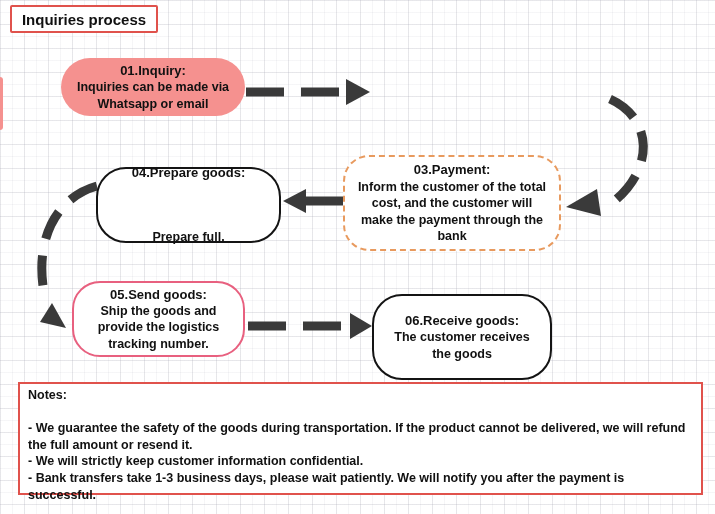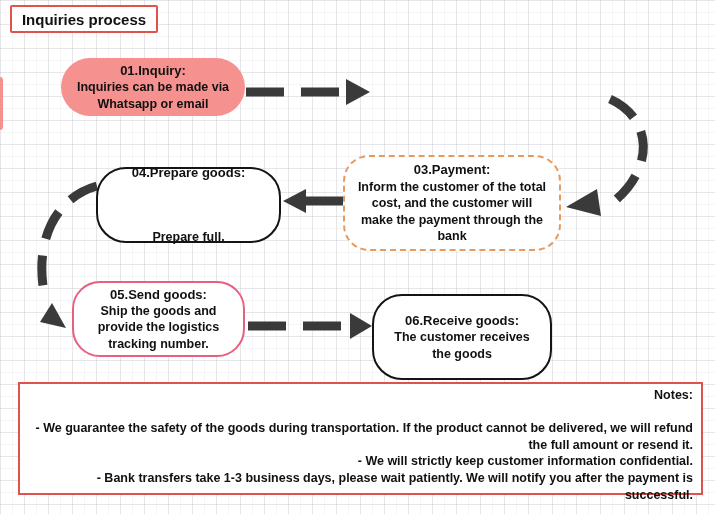--- a/index.html
+++ b/index.html
@@ -37,21 +37,21 @@
     position:absolute; left:-3px; top:77px; width:6px; height:53px;
     background:#f5918f; border-radius:3px;
   }
   .arrows { position:absolute; left:0; top:0; }
   .arrows path { fill:none; stroke:#3a3a3a; stroke-width:9; }
   .arrows polygon { fill:#3a3a3a; }
   .notes {
     position:absolute; left:18px; top:382px; width:685px; height:113px;
     background:#fff; border:2px solid #e0524c; box-sizing:border-box;
     padding:3px 8px; font-weight:bold; font-size:12.5px; line-height:1.34;
-    text-align:right;
+    text-align:left;
   }
   .notes .heading { margin-bottom:16px; }
   .notes .item { margin:0; }
 </style>
 </head>
 <body>
 
 <div class="canvas">
 
   <div class="edge-sliver"></div>

